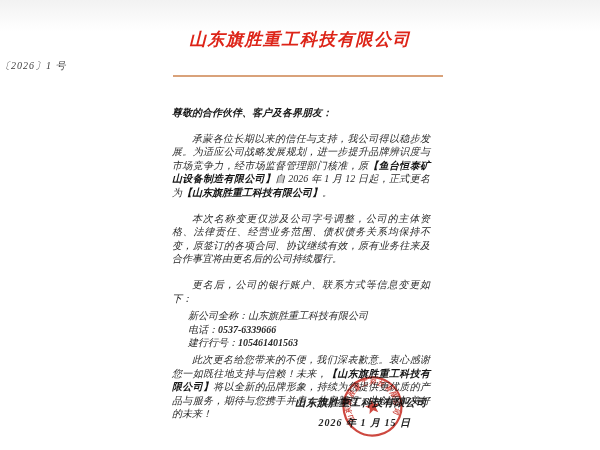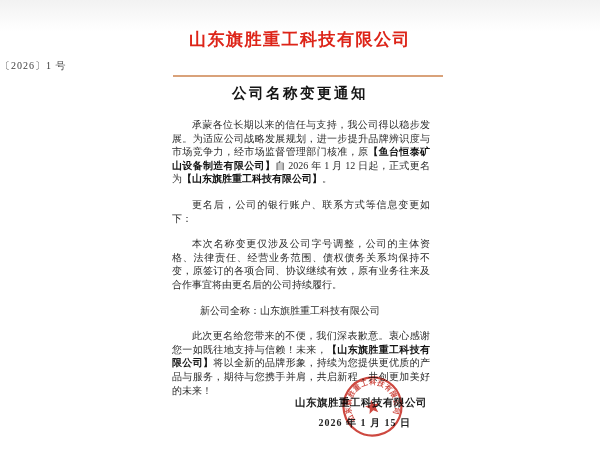--- a/index.html
+++ b/index.html
@@ -6,20 +6,21 @@
   body {
     width: 600px; height: 450px;
     background: #ffffff;
     font-family: "Liberation Serif", "DejaVu Serif", serif;
     overflow: hidden;
   }
   .page {
     position: relative;
     width: 600px; height: 450px;
     background: linear-gradient(180deg, #f2f2f2 0%, #ffffff 7%);
+    font-style: italic;
   }
   .doc-title {
     position: absolute; top: 28px; left: 0; right: 0;
     text-align: center;
     font-size: 17px; font-weight: bold;
     color: #dd2418;
     letter-spacing: 1.5px;
   }
   .doc-number {
     position: absolute; top: 59px; left: 0; right: 0;
@@ -42,21 +43,21 @@
   .content {
     position: absolute; top: 106px; left: 172px;
     width: 258px;
     font-size: 10px; line-height: 13.6px;
     color: #2a2a2a;
     text-align: justify;
   }
   .salutation { font-weight: bold; color: #1b1b1b; margin: 0 0 7px 0; }
   .para { text-indent: 2em; margin: 12px 0 4px 0; }
   .seg-bold { font-weight: bold; color: #141414; }
-  .info-line { padding-left: 1.6em; margin: 12px; }
+  .info-line { padding-left: 1.6em; margin: 0; }
   .info-line .val-num { font-weight: bold; }
   .sig-company {
     position: absolute; top: 396px; right: 173px;
     font-size: 10.5px; font-weight: bold; color: #1b1b1b;
     letter-spacing: 0.5px;
     z-index: 2;
   }
   .sig-date {
     position: absolute; top: 416px; right: 189px;
     font-size: 10px; font-weight: bold; color: #222222;
@@ -77,32 +78,34 @@
 <body>
 
 <div class="page">
 
   <div class="doc-title">山东旗胜重工科技有限公司</div>
 
   <div class="doc-number">〔2026〕1 号</div>
 
   <div class="divider"></div>
 
-  <div class="doc-heading">公司名称变更通知</div>
 
   <div class="content">
 
+    <div class="salutation">尊敬的合作伙伴、客户及各界朋友：</div>
 
     <div class="para"><span>承蒙各位长期以来的信任与支持，我公司得以稳步发展。为适应公司战略发展规划，进一步提升品牌辨识度与市场竞争力，经市场监督管理部门核准，原</span><span class="seg-bold">【鱼台恒泰矿山设备制造有限公司】</span><span>自 2026 年 1 月 12 日起，正式更名为</span><span class="seg-bold">【山东旗胜重工科技有限公司】</span><span>。</span></div>
 
+    <div class="para">本次名称变更仅涉及公司字号调整，公司的主体资格、法律责任、经营业务范围、债权债务关系均保持不变，原签订的各项合同、协议继续有效，原有业务往来及合作事宜将由更名后的公司持续履行。</div>
+
     <div class="para">更名后，公司的银行账户、联系方式等信息变更如下：</div>
 
-    <div class="para">本次名称变更仅涉及公司字号调整，公司的主体资格、法律责任、经营业务范围、债权债务关系均保持不变，原签订的各项合同、协议继续有效，原有业务往来及合作事宜将由更名后的公司持续履行。</div>
-
     <div class="info-line"><span>新公司全称：</span><span>山东旗胜重工科技有限公司</span></div>
+    <div class="info-line"><span>电话：</span><span class="val-num">0537-6339666</span></div>
+    <div class="info-line"><span>建行行号：</span><span class="val-num">105461401563</span></div>
 
     <div class="para" style="margin-top:3px;"><span>此次更名给您带来的不便，我们深表歉意。衷心感谢您一如既往地支持与信赖！未来，</span><span class="seg-bold">【山东旗胜重工科技有限公司】</span><span>将以全新的品牌形象，持续为您提供更优质的产品与服务，期待与您携手并肩，共启新程，共创更加美好的未来！</span></div>
 
   </div>
 
   <div class="sig-company">山东旗胜重工科技有限公司</div>
   <div class="sig-date">2026 年 1 月 15 日</div>
 
   <svg class="seal" viewBox="0 0 100 100" aria-hidden="true">
     <circle cx="50" cy="50" r="46" fill="none" stroke="#c5281e" stroke-width="3.5"></circle>

